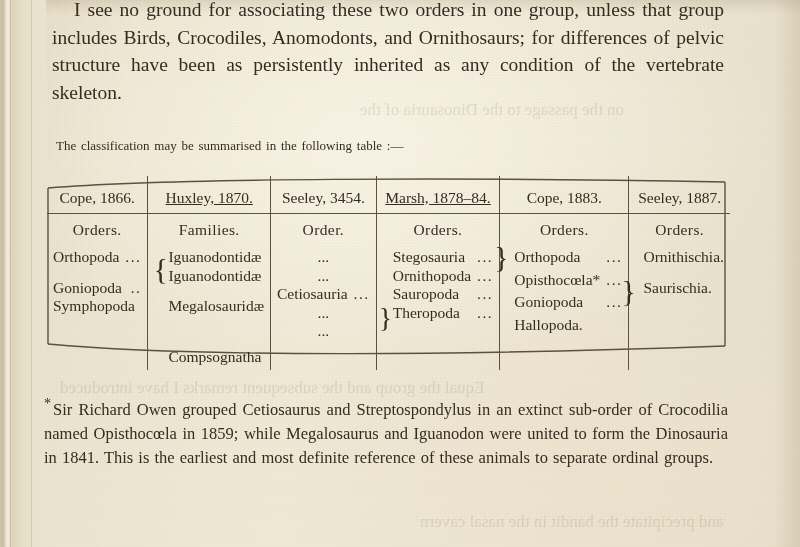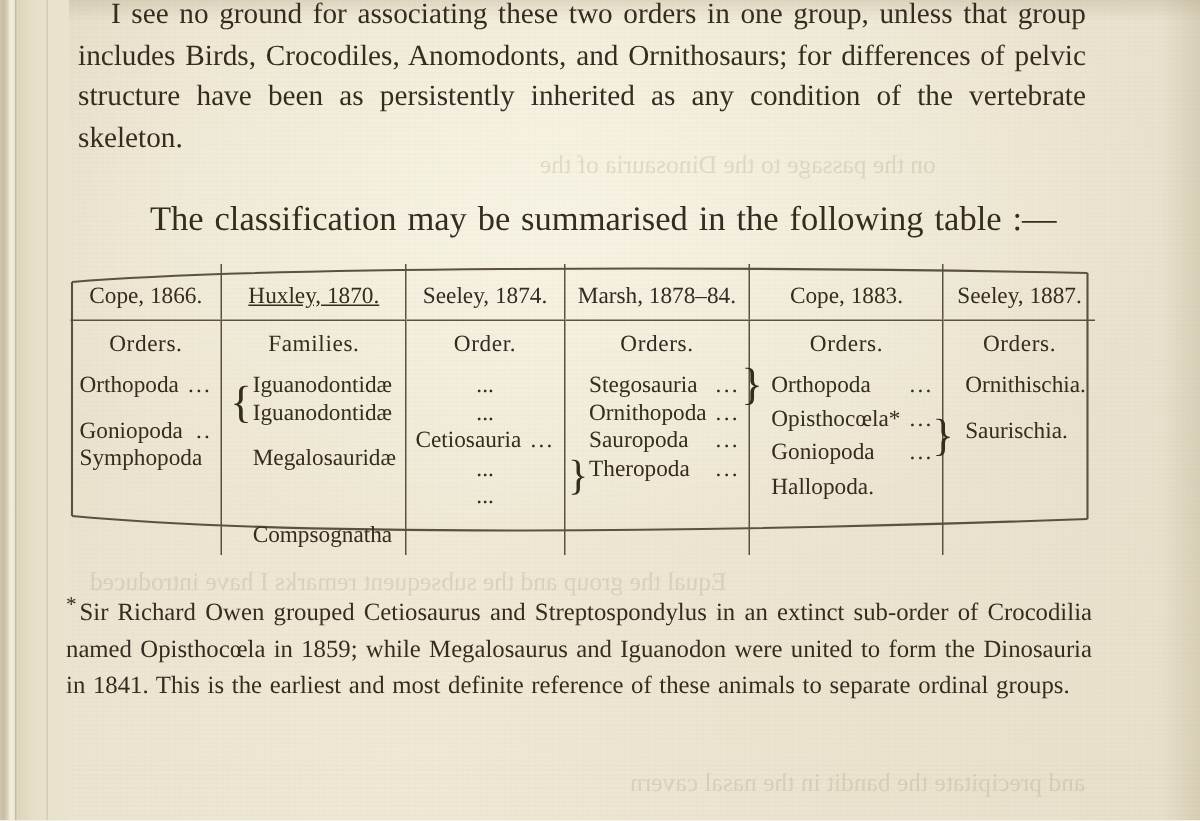--- a/index.html
+++ b/index.html
@@ -93,22 +93,21 @@
     left: 52px;
     top: -4px;
     width: 672px;
     text-indent: 22px;
   }
 
   #intro-line {
     left: 56px;
     top: 132px;
     width: 668px;
-    font-size: 23px;
-    margin-left: 44px;
+    font-size: 13px;
   }
 
   #footnote {
     left: 44px;
     top: 392px;
     width: 684px;
     font-size: 16.5px;
     line-height: 24px;
     word-spacing: 1px;
   }
@@ -242,22 +241,22 @@
         <path d="M 1,168 C 150,182 430,179 678,170" fill="none" stroke="#5c5140" stroke-width="1.4"></path>
         <path d="M 1,12 L 1,168" fill="none" stroke="#5c5140" stroke-width="1.4"></path>
         <path d="M 678,6 L 678,170" fill="none" stroke="#5c5140" stroke-width="1.4"></path>
       </svg>
 
       <table class="classification">
         <thead>
           <tr>
             <th class="colhead" style="width:93px;">Cope, 1866.</th>
             <th class="colhead vline" style="width:115px;text-decoration:underline;">Huxley, 1870.</th>
-            <th class="colhead vline" style="width:105px;">Seeley, 1874.</th>
-            <th class="colhead vline" style="width:125px;">Marsh, 1878–84.</th>
+            <th class="colhead vline" style="width:105px;">Seeley, 3454.</th>
+            <th class="colhead vline" style="width:125px;text-decoration:underline;">Marsh, 1878–84.</th>
             <th class="colhead vline" style="width:125px;">Cope, 1883.</th>
             <th class="colhead vline" style="width:116px;">Seeley, 1887.</th>
           </tr>
         </thead>
         <tbody>
           <tr>
 
             <td class="cellbody">
               <div class="sub-label">Orders.</div>
               <div class="rowline">

